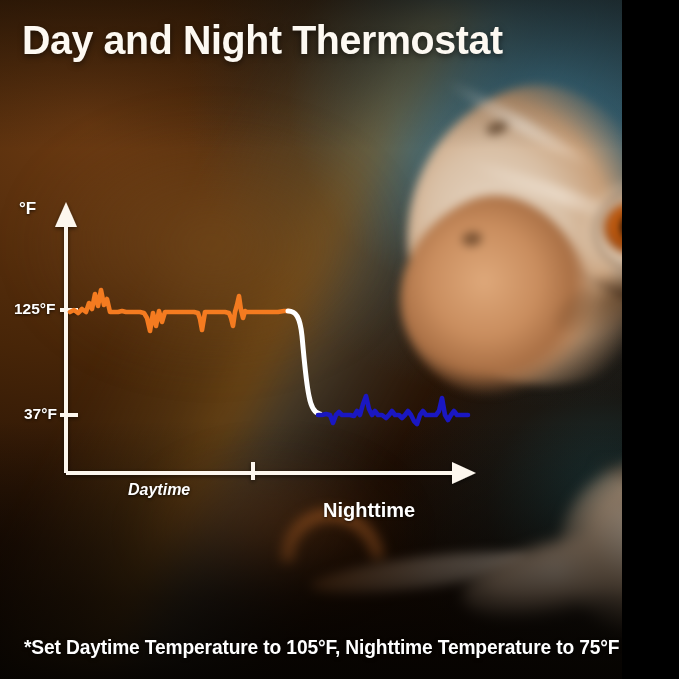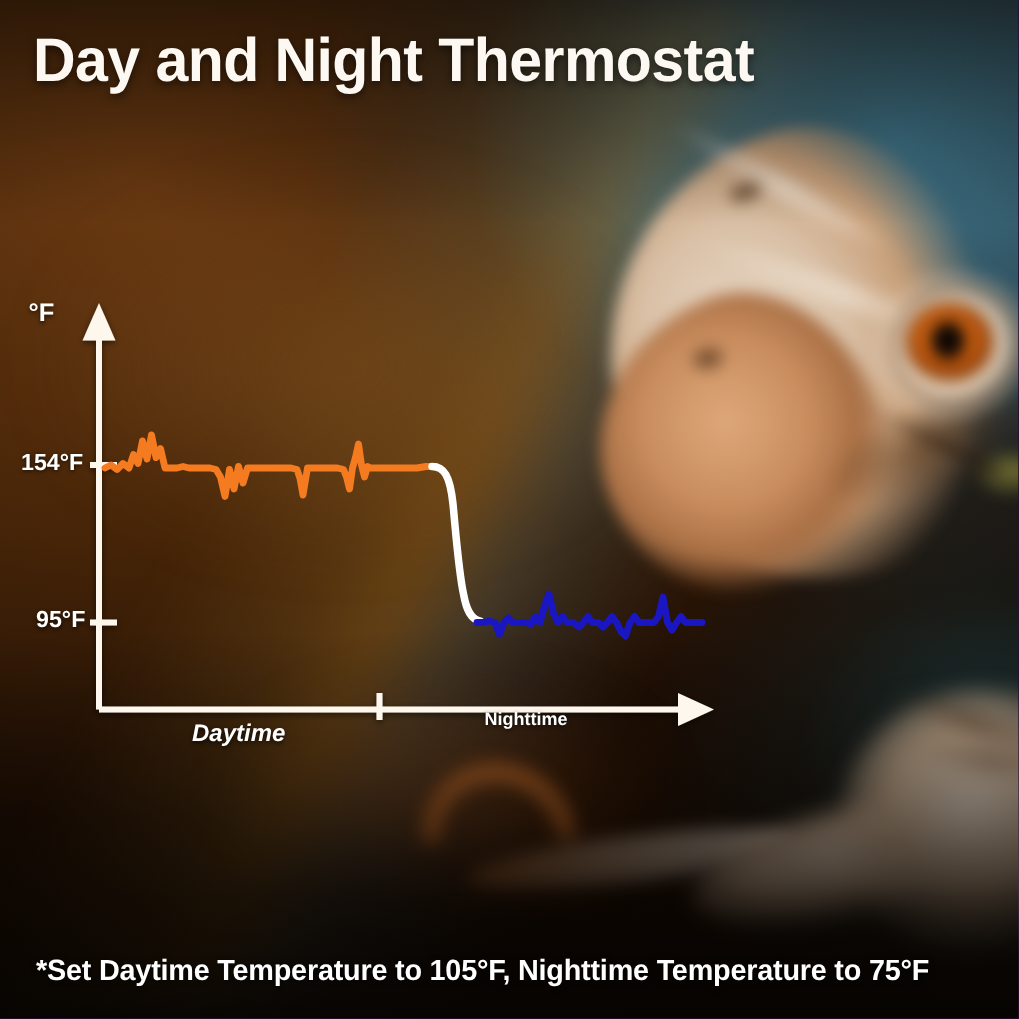--- a/index.html
+++ b/index.html
@@ -2,25 +2,25 @@
 <html><head>
 <meta charset="utf-8">
 <style>
   html, body {
     margin: 0;
     padding: 0;
     background: #000;
   }
   #stage {
     position: relative;
-    width: 679px;
+    width: 622px;
     height: 679px;
     overflow: hidden;
     font-family: "Liberation Sans", sans-serif;
-    background: #701a75;
+    background: #0369a1;
   }
 
   
   .bg-layer {
     position: absolute;
     inset: 0;
     pointer-events: none;
   }
   .bg-base {
     background:
@@ -262,21 +262,21 @@
     position: absolute;
     color: #ffffff;
     font-weight: bold;
     text-shadow: 0 1px 3px rgba(0,0,0,0.7);
     white-space: nowrap;
   }
   .lbl-unit   { left: 19px;  top: 199px; font-size: 17px; }
   .lbl-105    { left: 14px;  top: 300px; font-size: 15.5px; }
   .lbl-75     { left: 24px;  top: 405px; font-size: 15.5px; }
   .lbl-day    { left: 128px; top: 481px; font-size: 16px; font-style: italic; }
-  .lbl-night  { left: 323px; top: 472px; font-size: 12px; }
+  .lbl-night  { left: 323px; top: 499px; font-size: 20px; }
 </style>
 </head>
 <body>
 
 <div id="stage">
 
   <div class="bg-layer bg-base"></div>
   <div class="bg-layer bg-teal"></div>
   <div class="bg-layer bg-rainbow"></div>
   <div class="bg-layer bg-glow-a"></div>
@@ -349,20 +349,20 @@
 
     <polyline fill="none" stroke="#1A17C2" stroke-width="4.6" stroke-linejoin="round" stroke-linecap="round" points="318,415 322,415 326,414 330,415 333,423 336,415 339,412 342,415
               346,415 350,415 354,416 357,411 360,415 363,404 366,396 369,409
               372,415 375,411 378,415 382,415 386,418 389,415 392,411 395,415
               399,415 402,418 405,415 408,411 411,415 414,421 417,424 420,415
               423,411 426,415 430,415 433,415 436,415 439,411 442,398 445,415
               448,420 451,415 454,411 457,415 460,415 464,415 468,415"></polyline>
   </svg>
 
   <div class="axis-text lbl-unit">°F</div>
-  <div class="axis-text lbl-105">154°F</div>
-  <div class="axis-text lbl-75">95°F</div>
+  <div class="axis-text lbl-105">125°F</div>
+  <div class="axis-text lbl-75">37°F</div>
   <div class="axis-text lbl-day">Daytime</div>
   <div class="axis-text lbl-night">Nighttime</div>
 
   <div class="caption">*Set Daytime Temperature to 105°F, Nighttime Temperature to 75°F</div>
 
 </div>
 
 </body></html>

